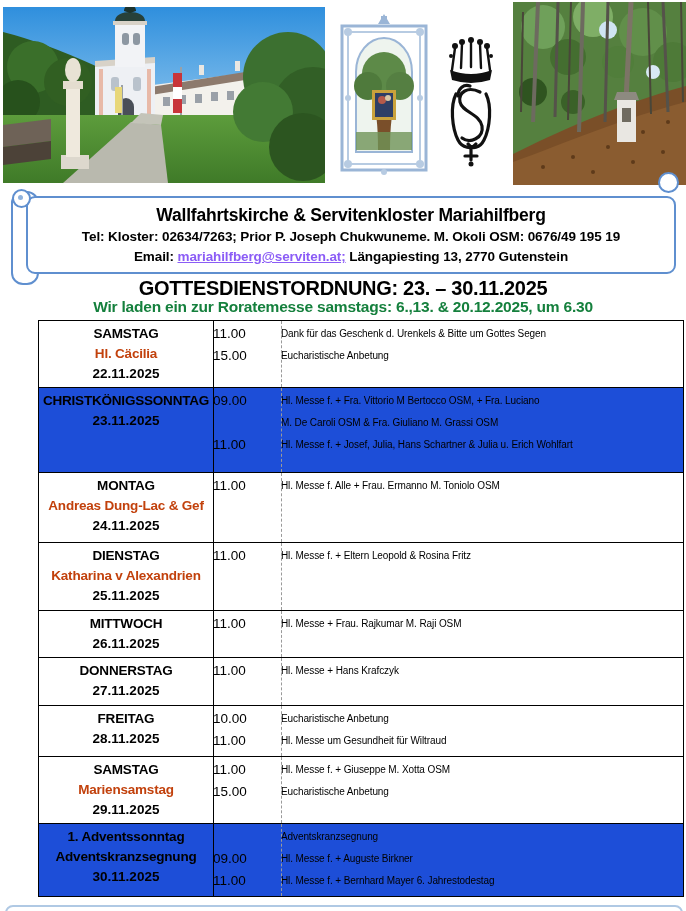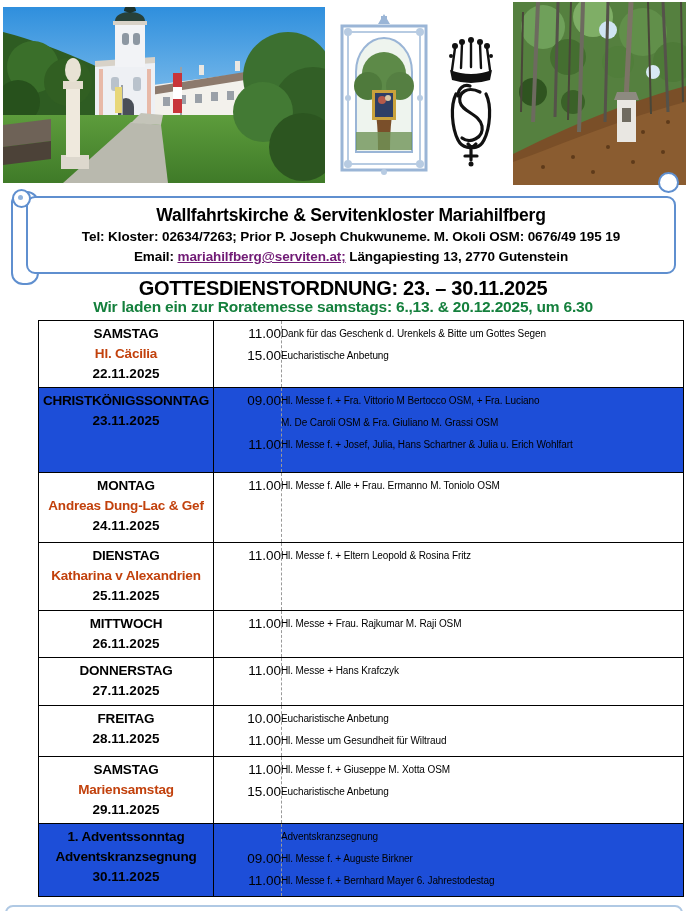--- a/index.html
+++ b/index.html
@@ -20,21 +20,21 @@
   .banner-roll{position:absolute;left:11px;top:191px;width:24px;height:90px;
     border:2.5px solid #5f8fcf;border-radius:12px;background:#fff;z-index:2;}
   .banner-circle{position:absolute;left:12px;top:189px;width:15px;height:15px;
     border:2.5px solid #5f8fcf;border-radius:50%;background:#fff;z-index:4;}
   .banner-circle::after{content:"";position:absolute;left:4px;top:4px;width:5px;height:5px;
     border-radius:50%;background:#8fb2dd;}
   .banner-nub{position:absolute;left:658px;top:172px;width:17px;height:17px;
     border:2.5px solid #5f8fcf;border-radius:50%;background:#fff;z-index:1;}
   .banner-title{font-size:17.5px;font-weight:bold;letter-spacing:-0.2px;line-height:24px;}
   .banner-line{font-size:13.5px;font-weight:bold;letter-spacing:-0.1px;line-height:20px;}
-  .email-link{color:#701a75;text-decoration:underline;cursor:pointer;}
+  .email-link{color:#8b5cf6;text-decoration:underline;cursor:pointer;}
 
   
   .heading{position:absolute;left:0;top:277px;width:100%;text-align:center;
     font-size:20px;font-weight:bold;letter-spacing:-0.3px;}
   .announcement{position:absolute;left:0;top:298px;width:100%;text-align:center;
     font-size:15.5px;font-weight:bold;color:#15803d;letter-spacing:-0.2px;}
 
   
   #schedule{position:absolute;left:38px;top:320px;width:646px;border:1.2px solid #000;
     box-sizing:border-box;background:#fff;}
@@ -47,21 +47,21 @@
   .row:nth-child(7){min-height:48px}.row:nth-child(8){min-height:65px}
   .row:nth-child(9){min-height:72px}
   .vline-solid{position:absolute;left:174px;top:0;bottom:0;width:0;border-left:1.2px solid #000;}
   .vline-dash{position:absolute;left:242px;top:0;bottom:0;width:0;border-left:1px dashed #9a9a9a;}
   .day-cell{width:174px;flex:none;text-align:center;padding:3px 2px;box-sizing:border-box;}
   .day-name{display:block;font-weight:bold;font-size:13.5px;line-height:20px;letter-spacing:-0.2px;}
   .day-feast{display:block;font-weight:bold;font-size:13.5px;line-height:20px;color:#c2410c;letter-spacing:-0.2px;}
   .day-date{display:block;font-weight:bold;font-size:13.5px;line-height:20px;}
   .entries{flex:1;padding:3px 0;display:flex;flex-direction:column;}
   .entry{display:flex;margin-bottom:2px;}
-  .entry .t{width:68px;flex:none;text-align:right;font-size:13.5px;line-height:20px;}
+  .entry .t{width:68px;flex:none;text-align:left;font-size:13.5px;line-height:20px;}
   .entry .d{flex:1;padding-right:6px;font-size:10px;line-height:20px;letter-spacing:-0.1px;}
 
   
   .bottom-strip{position:absolute;left:5px;top:905px;width:674px;height:12px;
     border:2px solid #b0c9e4;border-radius:8px;background:#fff;}
 </style>
 </head>
 <body>
 
 <div class="page">

